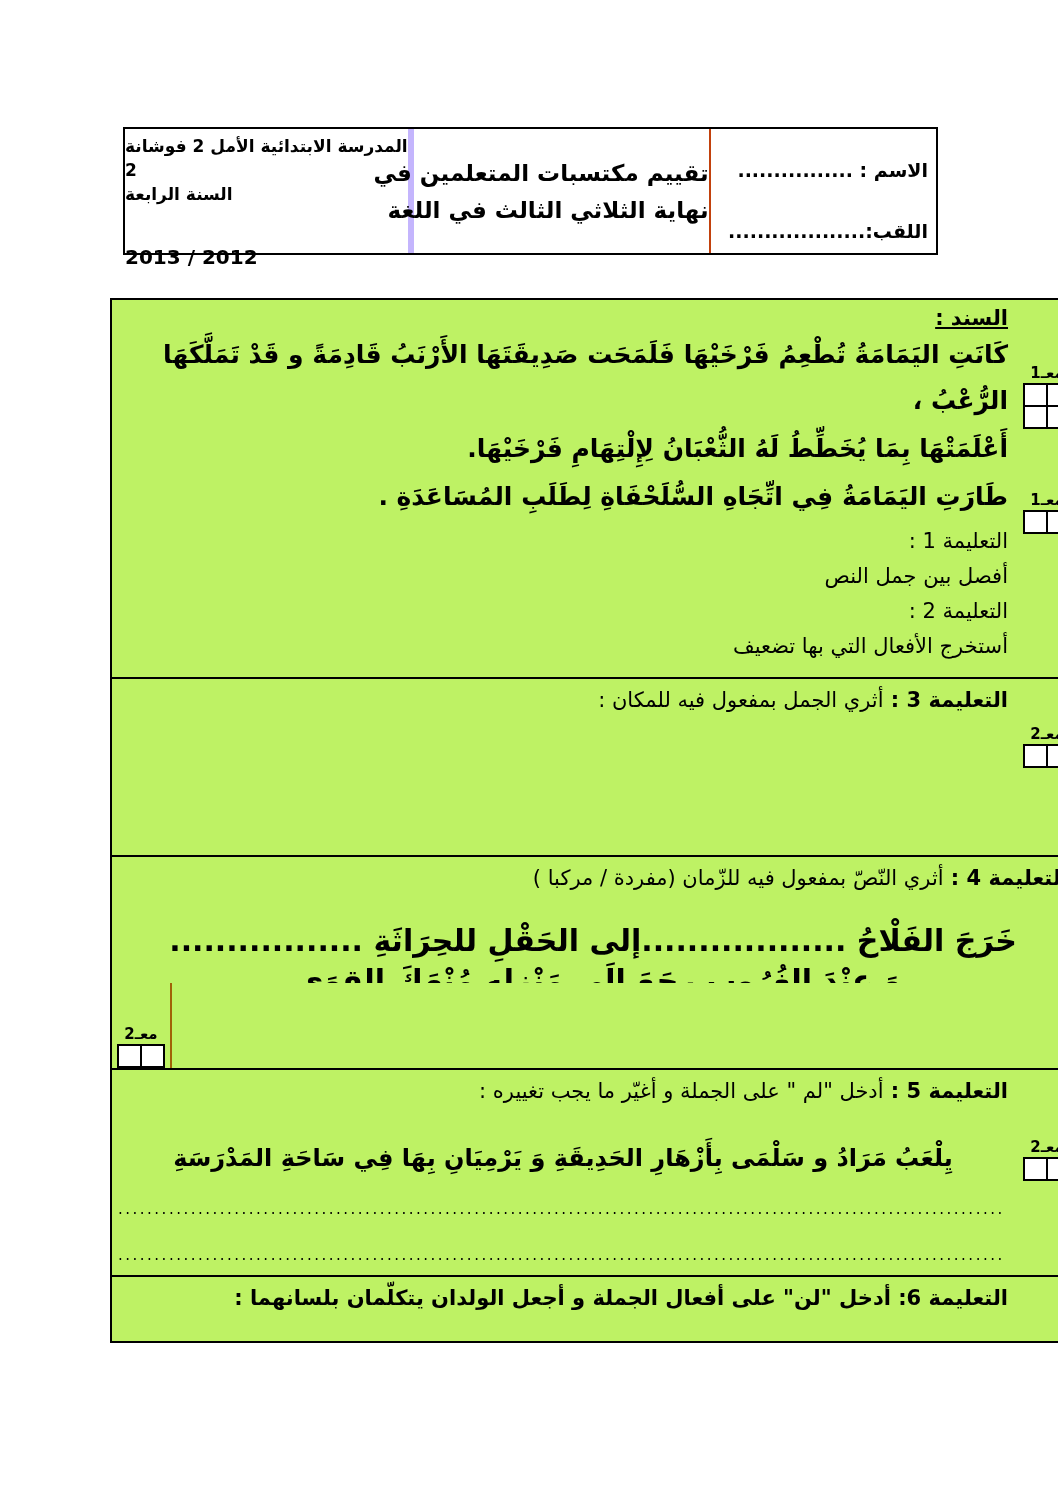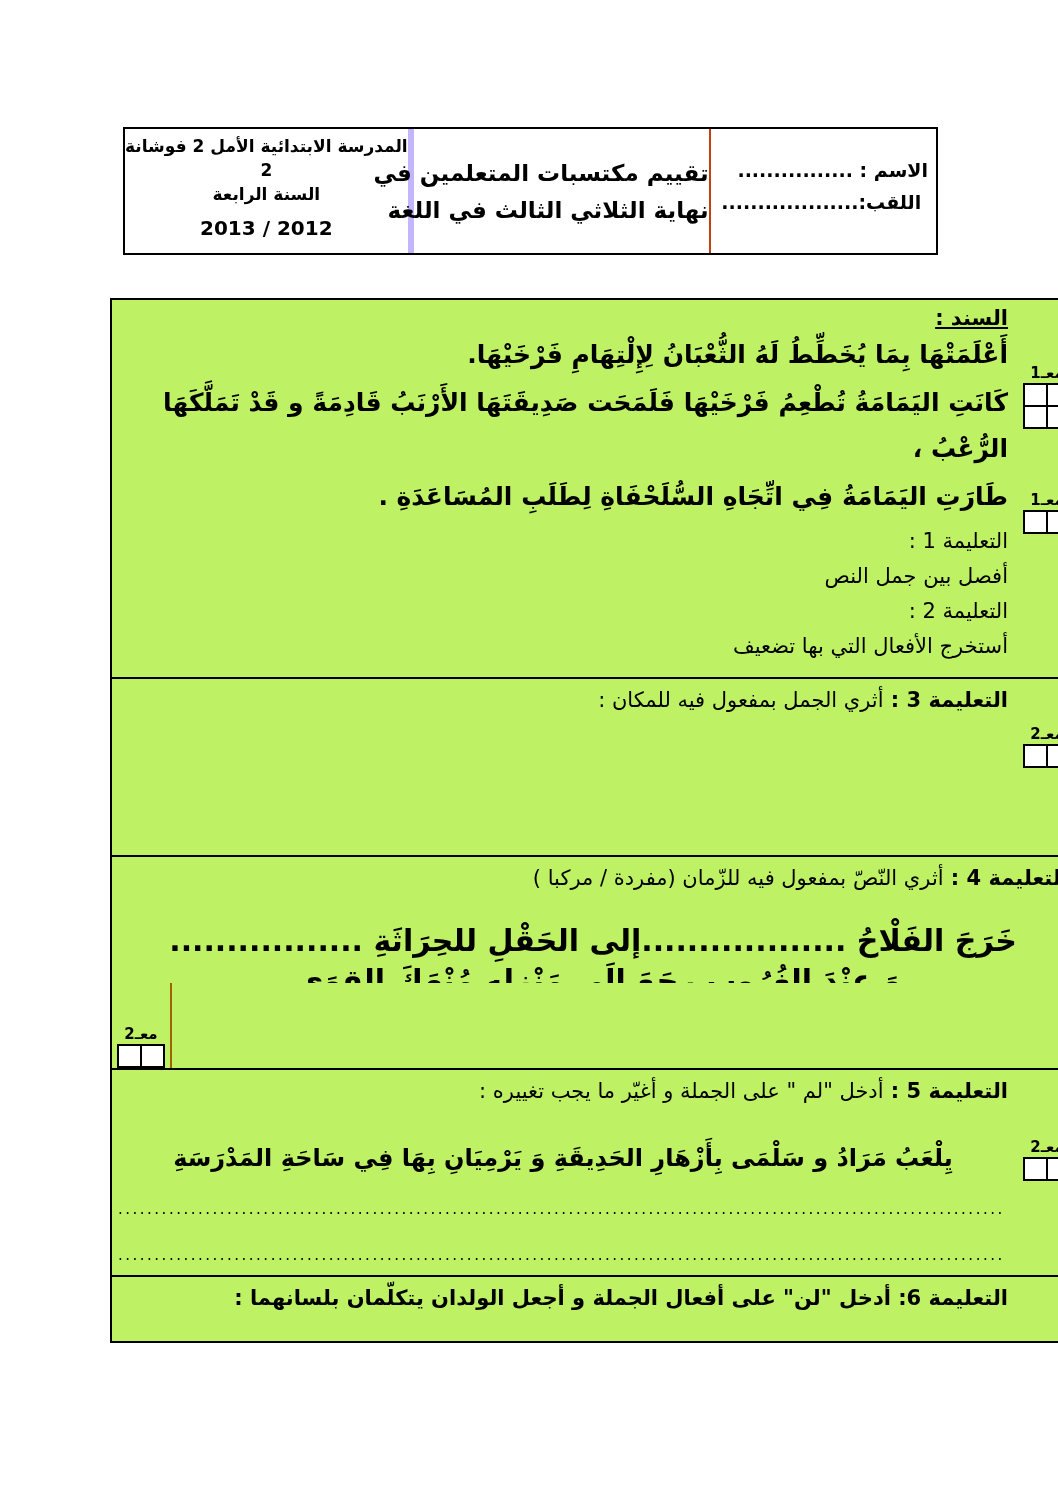--- a/index.html
+++ b/index.html
@@ -12,26 +12,26 @@
     overflow:hidden;
   }
   
   .header-table{
     position:absolute;left:123px;top:127px;width:815px;height:128px;
     border:2px solid #000;display:flex;box-sizing:border-box;background:#fff;
   }
   .hcell{box-sizing:border-box;direction:rtl;}
   .cell-names{width:242px;border-left:2px solid #c2410c;padding:28px 8px 0 4px;text-align:right;order:3;}
   .cell-names .nline{font-size:19px;font-weight:600;line-height:26px;white-space:nowrap;overflow:hidden;}
-  .cell-names .nline+.nline{margin-top:6px;text-align:center;}
+  .cell-names .nline+.nline{margin-top:35px;}
   .cell-title{width:301px;border-left:6px solid #c4b5fd;text-align:center;padding-top:26px;order:2;}
   .cell-title .tline{font-size:23px;font-weight:bold;line-height:37px;white-space:nowrap;}
-  .cell-school{flex:1;text-align:center;padding-top:5px;order:1;}
+  .cell-school{flex:1;text-align:left;padding-top:5px;order:1;}
   .cell-school .sline{font-size:17px;font-weight:bold;line-height:24px;white-space:nowrap;}
-  .cell-school .year{font-size:20px;font-weight:bold;margin-top:10px;direction:ltr;}
+  .cell-school .year{font-size:20px;font-weight:bold;margin-top:39px;direction:ltr;}
   
   .main-table{
     position:absolute;left:110px;top:298px;width:970px;height:1045px;
     border:2px solid #000;box-sizing:border-box;background:#bef264;
     display:flex;flex-direction:column;
   }
   .row{display:flex;box-sizing:border-box;}
   .row.bordered{border-bottom:2px solid #000;}
   .row-content{flex:1;direction:rtl;box-sizing:border-box;padding:4px 10px 0 6px;overflow:hidden;}
   .row-margin{width:60px;border-right:2px solid #a16207;box-sizing:border-box;direction:rtl;}
@@ -83,22 +83,22 @@
       <div class="sline">السنة الرابعة</div>
       <div class="year">2013 / 2012</div>
     </div>
   </div>
 
   <div class="main-table">
 
     <div class="row r1 bordered">
       <div class="row-content">
         <div class="sanad-heading">السند :</div>
+        <div class="sanad-par">كَانَتِ اليَمَامَةُ تُطْعِمُ فَرْخَيْهَا فَلَمَحَت صَدِيقَتَهَا الأَرْنَبُ قَادِمَةً و قَدْ تَمَلَّكَهَا الرُّعْبُ ،</div>
         <div class="sanad-par">أَعْلَمَتْهَا بِمَا يُخَطِّطُ لَهُ الثُّعْبَانُ لِإِلْتِهَامِ فَرْخَيْهَا.</div>
-        <div class="sanad-par">كَانَتِ اليَمَامَةُ تُطْعِمُ فَرْخَيْهَا فَلَمَحَت صَدِيقَتَهَا الأَرْنَبُ قَادِمَةً و قَدْ تَمَلَّكَهَا الرُّعْبُ ،</div>
         <div class="sanad-par">طَارَتِ اليَمَامَةُ فِي اتِّجَاهِ السُّلَحْفَاةِ لِطَلَبِ المُسَاعَدَةِ .</div>
         <div class="instr-block">
           <div>التعليمة 1 :</div>
           <div>أفصل بين جمل النص</div>
           <div>التعليمة  2 :</div>
           <div>أستخرج الأفعال التي بها تضعيف</div>
         </div>
       </div>
       <div class="row-margin">
         <div class="mark-block mb1a">

